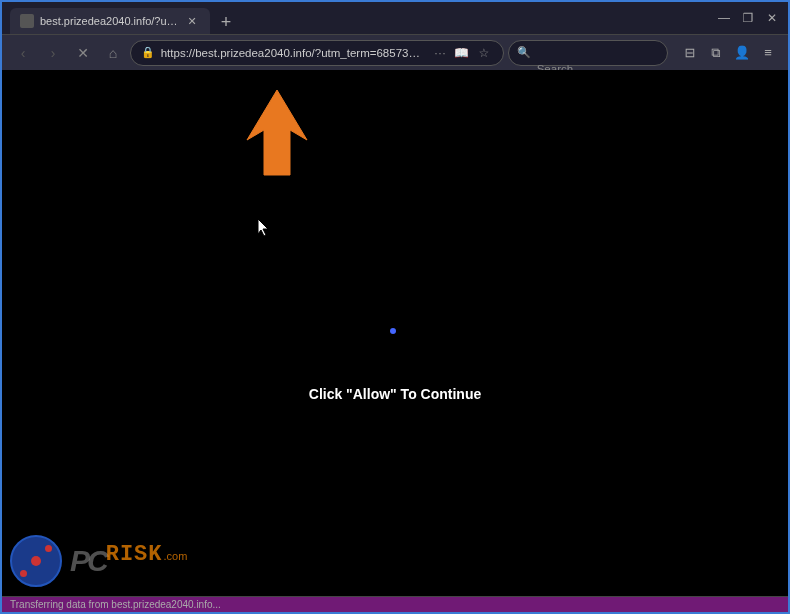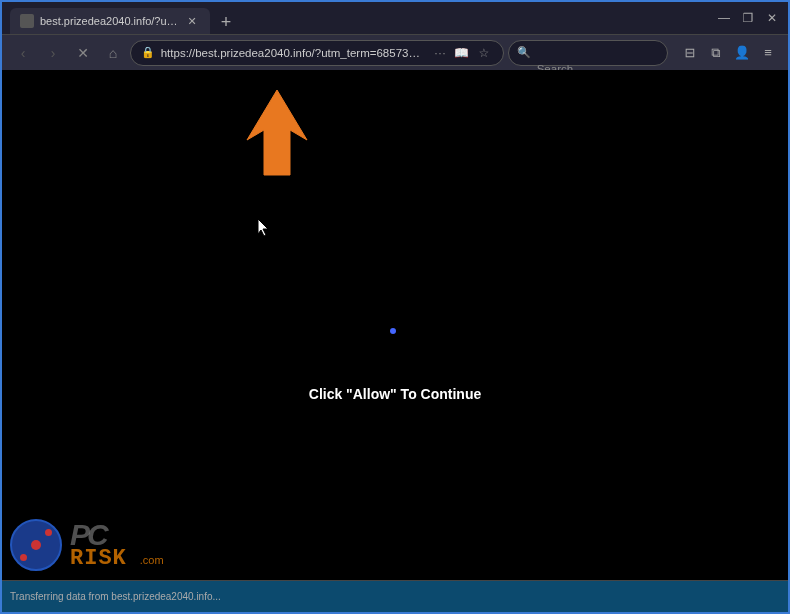--- a/index.html
+++ b/index.html
@@ -327,21 +327,21 @@
       bottom: 2px;
       left: 2px;
       width: 7px;
       height: 7px;
       background: #cc3333;
       border-radius: 50%;
     }
 
     .pcrisk-text-container {
       display: flex;
-      flex-direction: column;
+      flex-direction: row;
       text-align: right;
     }
 
     .pcrisk-pc-letters {
       font-family: Arial, sans-serif;
       font-size: 28px;
       font-weight: bold;
       color: rgba(180,180,180,0.5);
       letter-spacing: -2px;
       line-height: 1;
@@ -358,22 +358,22 @@
       margin-top: -2px;
     }
 
     .pcrisk-dot-com {
       font-size: 10px;
       color: rgba(200,200,200,0.5);
     }
 
     
     .status-bar {
-      height: 32px;
-      background: #0c4a6e;
+      height: 16px;
+      background: #701a75;
       display: flex;
       align-items: center;
       padding: 0 8px;
       flex-shrink: 0;
       border-top: 1px solid #444;
     }
 
     .status-text {
       font-size: 10px;
       color: #aaa;
@@ -454,21 +454,21 @@
           <div class="dot-top-right"></div>
           <div class="dot-bottom-left"></div>
         </div>
       </div>
       <div class="pcrisk-text-container">
         <div style="display:flex;align-items:baseline;gap:0px;">
           <span class="pcrisk-pc-letters" style="font-size: 30px; color: rgba(160, 160, 160, 0.5); font-weight: 900; font-style: italic; font-family: &quot;Arial Black&quot;, Arial, sans-serif; letter-spacing: -3px;">PC</span>
         </div>
         <div style="display:flex;align-items:baseline;">
           <span class="pcrisk-risk-text">RISK</span>
-          <span class="pcrisk-dot-com" style="font-size:11px;color:rgba(255,140,0,0.7);margin-left:13px;">.com</span>
+          <span class="pcrisk-dot-com" style="font-size:11px;color:rgba(255,140,0,0.7);margin-left:1px;">.com</span>
         </div>
       </div>
     </div>
 
   </div>
 
   <div class="status-bar">
     <span class="status-text">Transferring data from best.prizedea2040.info...</span>
   </div>
 </div>

